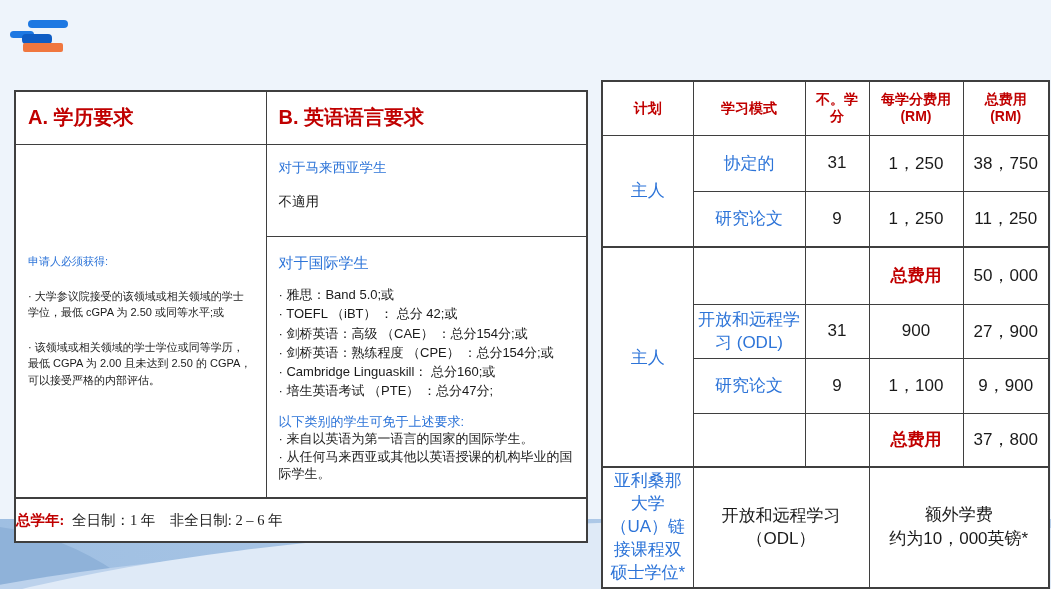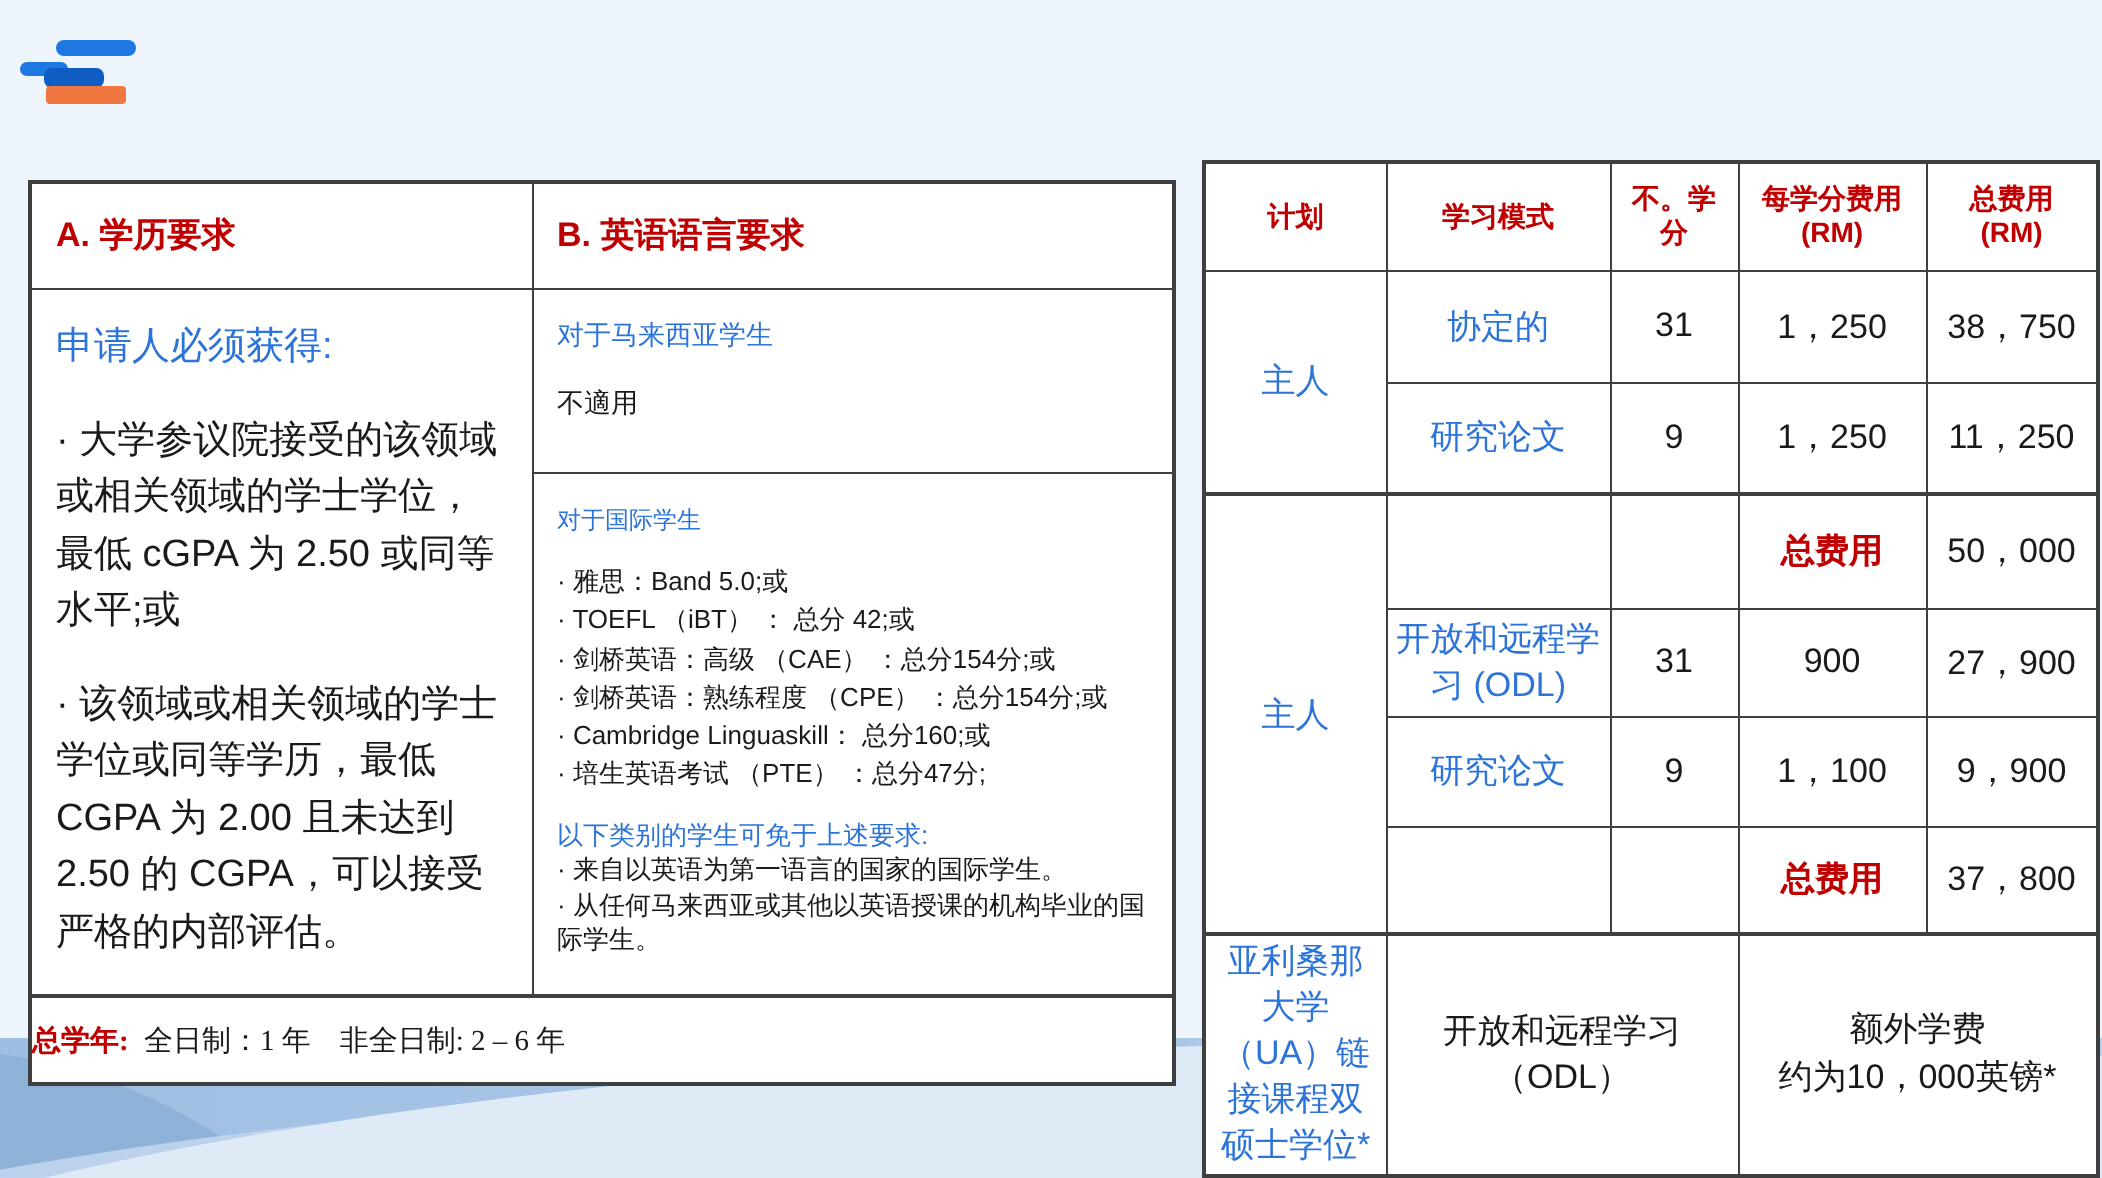--- a/index.html
+++ b/index.html
@@ -31,28 +31,28 @@
   
   table { border-collapse:collapse; table-layout:fixed; background:#ffffff; position:absolute; z-index:4; }
   td { border:1px solid #3f3f3f; vertical-align:middle; }
   .tbl-left  { left:14px;  top:90px; width:572px; }
   .tbl-right { left:601px; top:80px; width:447px; }
   .tbl-left, .tbl-right { border:2px solid #3f3f3f; }
   .bt2 { border-top-width:2px; }
   .red  { color:#c00000; font-weight:bold; }
   .blue { color:#2d74d8; }
   
-  .tbl-left .hdr td { height:53px; padding:0 12px; font-size:17px; }
-  .cellA { vertical-align:middle; padding:10px 12px; font-size:19px; line-height:1.5; }
+  .tbl-left .hdr td { height:53px; padding:0 12px; font-size:20px; }
+  .cellA { vertical-align:middle; padding:10px 12px; font-size:11px; line-height:1.5; }
   .cellA .blk { margin-bottom:18px; }
   .cellA .blk:last-child { margin-bottom:0; }
   .cellB1 { height:92px; vertical-align:top; padding:14px 12px 0 12px; font-size:13.5px; }
   .cellB1 .lbl { margin-bottom:16px; }
   .cellB2 { height:262px; vertical-align:top; padding:16px 12px 0 12px; font-size:13px; line-height:1.32; }
-  .cellB2 .lbl { margin-bottom:14px; font-size:12px; }
+  .cellB2 .lbl { margin-bottom:14px; font-size:15px; }
   .cellB2 .tests div { margin-bottom:2px; }
   .cellB2 .exempt { margin-top:14px; }
   .footer-cell { height:44px; text-align:left; font-size:14.5px;font-family:Liberation Serif, serif; }
   .footer-cell .red { margin-right:4px; }
   
   .tbl-right td { text-align:center; font-size:17px; padding:2px 4px; }
   .tbl-right .hdr td { height:54px; font-size:14px; line-height:1.25; }
   .plan-cell { font-size:14.5px; }
   .ua-cell { font-size:13.5px; line-height:1.35; padding:6px 4px; }
   .fee-note { line-height:1.45; font-size:14px; }

